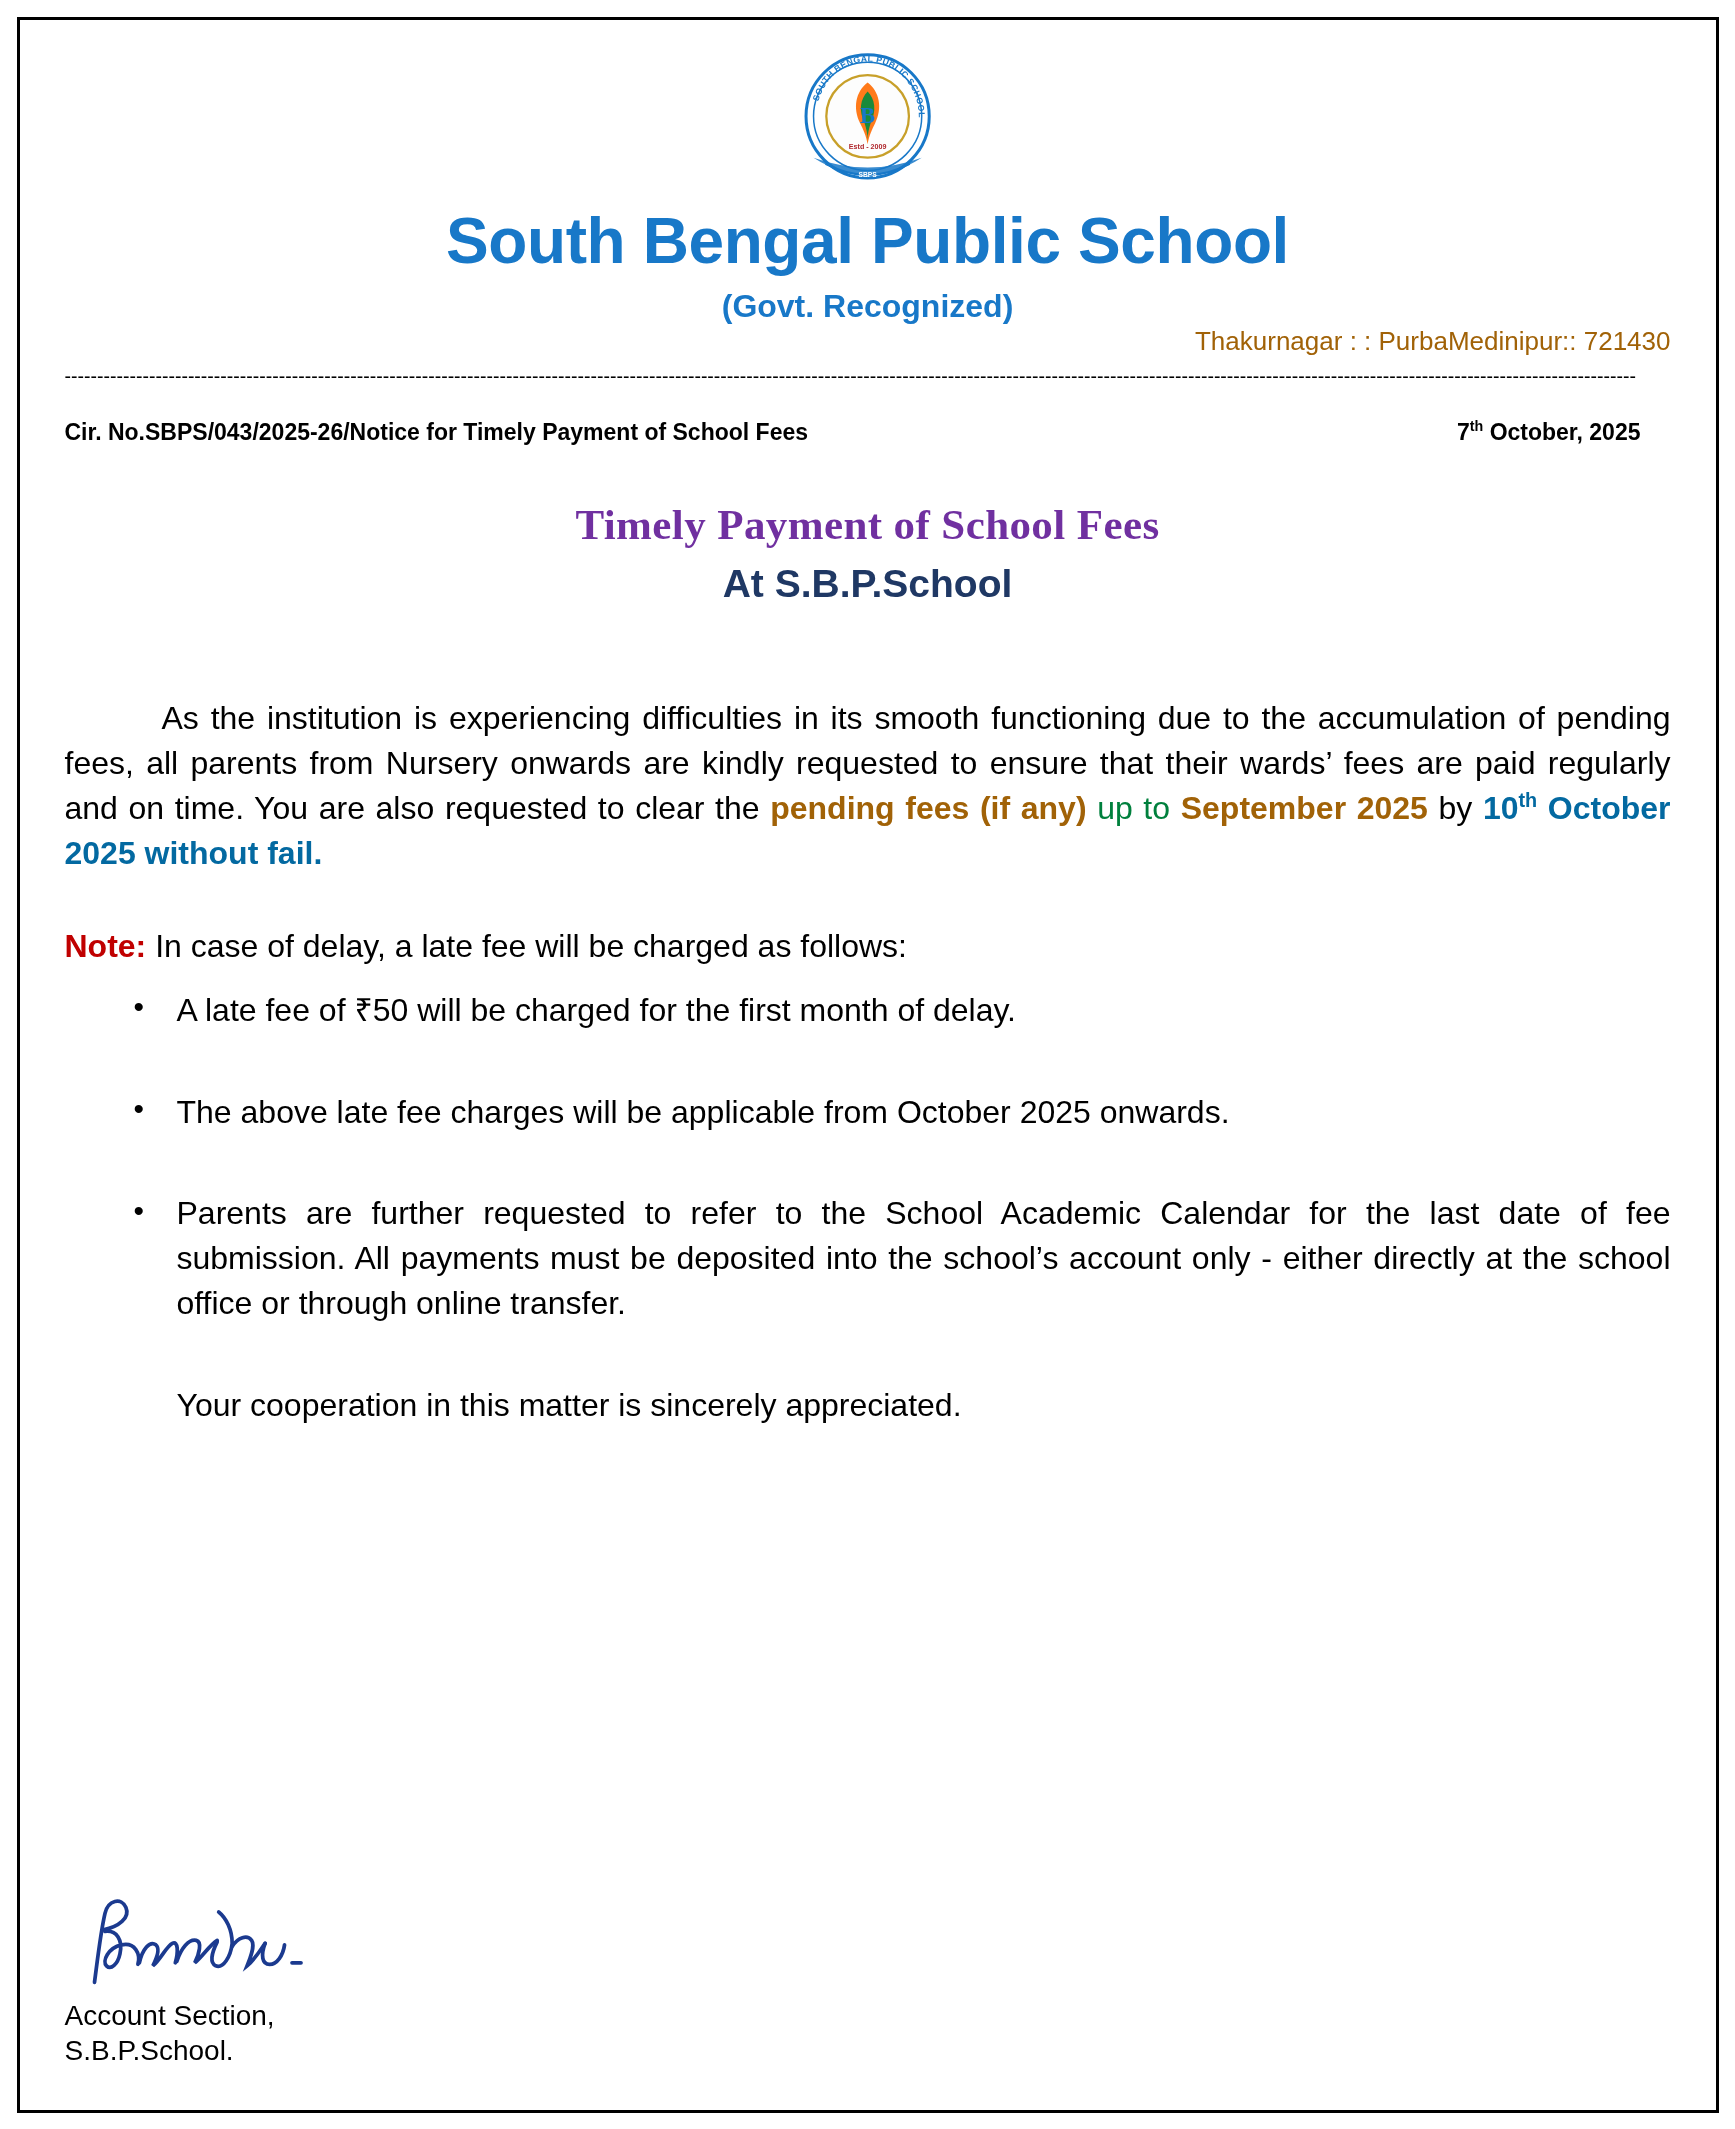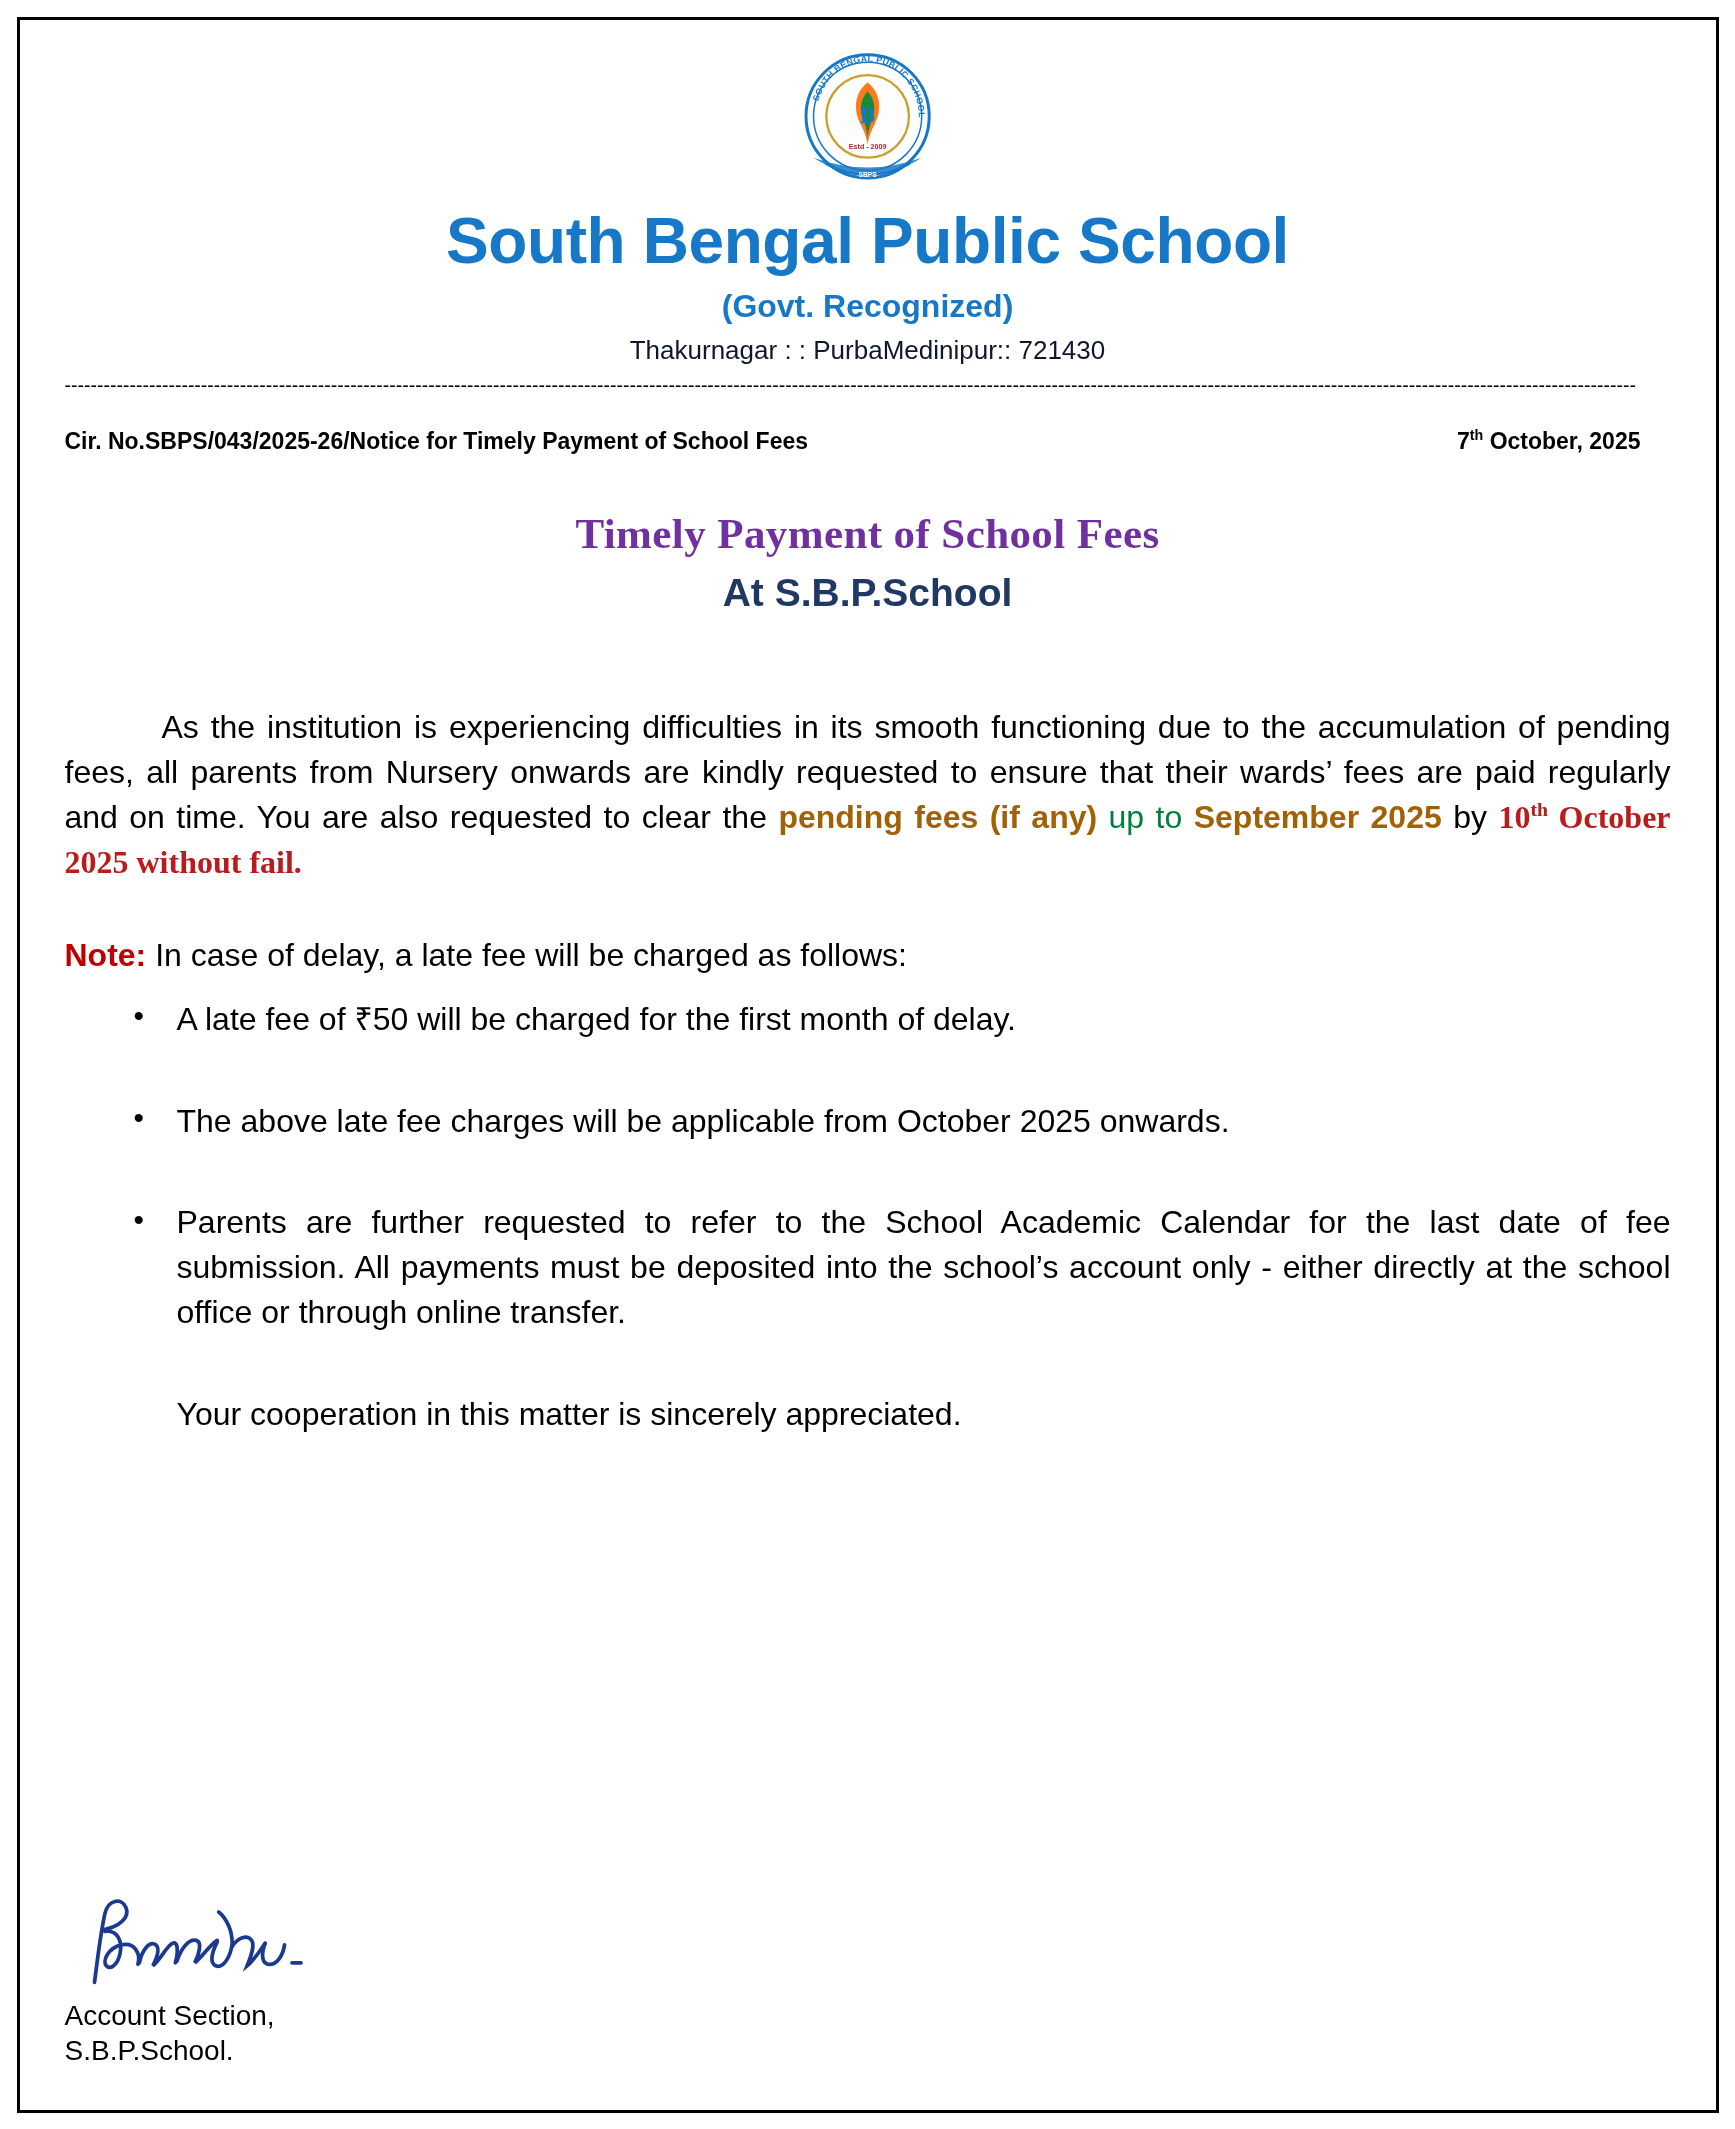--- a/index.html
+++ b/index.html
@@ -51,24 +51,24 @@
     margin-top: 3px;
   }
   .govt {
     text-align: center;
     color: #1878c8;
     font-size: 32px;
     font-weight: bold;
     margin-top: 15px;
   }
   .address {
-    text-align: center;
-    color: #0f172a;
+    text-align: right;
+    color: #a16207;
     font-size: 26px;
-    margin-top: 10px;
+    margin-top: 1px;
   }
   .dashline {
     margin-top: 13.5px;
     font-size: 19.5px;
     line-height: 10.5px;
     color: #000;
     letter-spacing: 0px;
     white-space: nowrap;
     overflow: hidden;
     height: 19.5px;
@@ -108,21 +108,21 @@
   .body-text {
     margin-top: 90px;
     font-size: 32px;
     line-height: 1.40;
     color: #000;
     text-align: justify;
   }
   .body-text .indent { display: inline-block; width: 97px; }
   .grn { color: #a16207; font-weight: bold; }
   .grn-soft { color: #00803d; }
-  .red { color: #b91c1c; font-weight: bold; font-family: Liberation Serif, serif; }
+  .red { color: #0369a1; font-weight: bold; }
 
   .note-block {
     margin-top: 53px;
     font-size: 32px;
     color: #000;
   }
   .note-label { color: #c00000; font-weight: bold; }
 
   ul.bullets {
     list-style: none;

